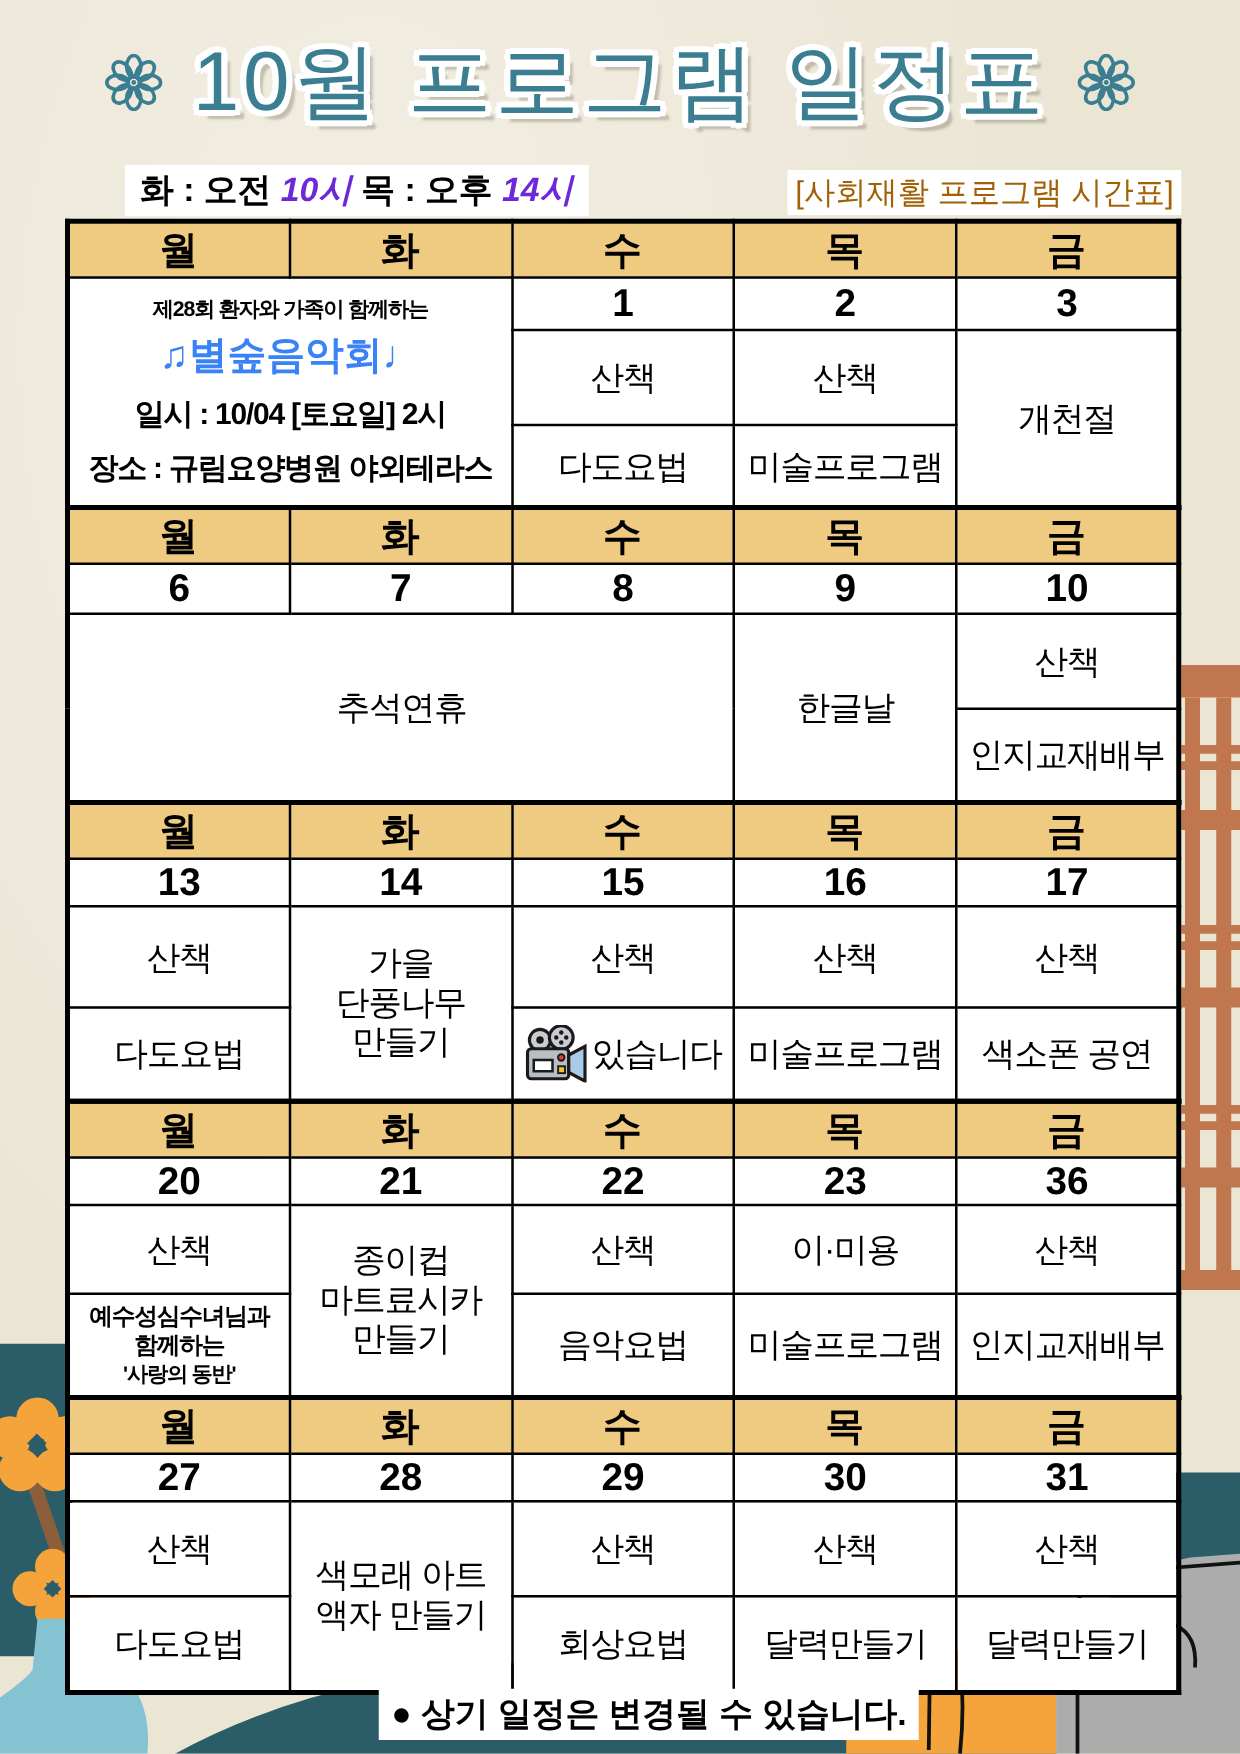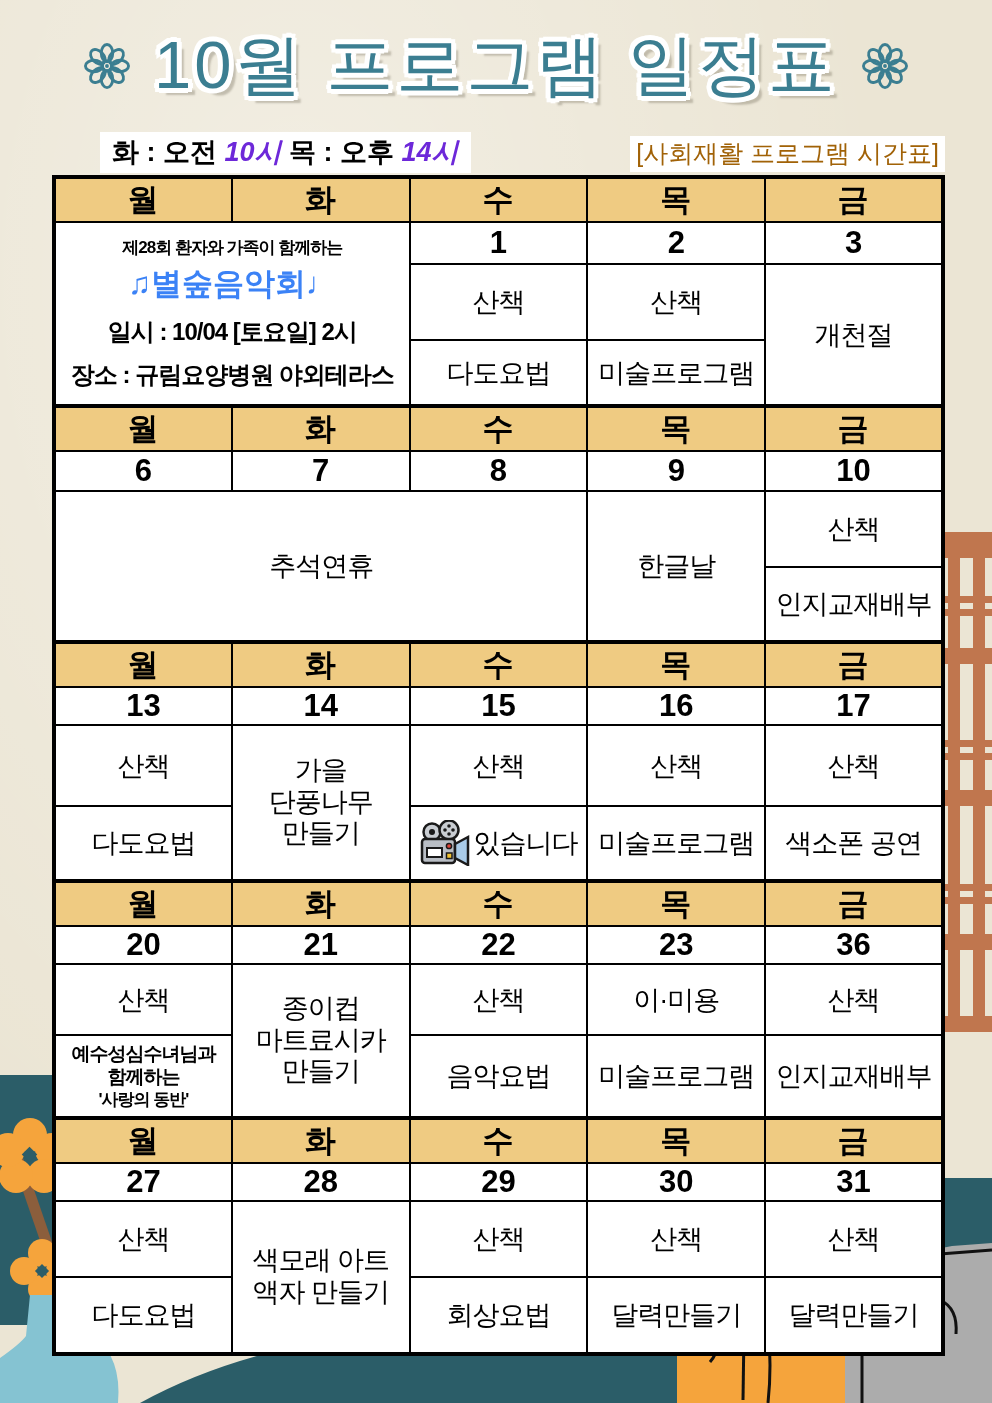--- a/index.html
+++ b/index.html
@@ -354,14 +354,15 @@
         <td class="act">다도요법</td>
         <td class="act">회상요법</td>
         <td class="act">달력만들기</td>
         <td class="act">달력만들기</td>
       </tr>
     </tbody>
       </table>
 
   </div>
 
+  <div class="footer-note">● 상기 일정은 변경될 수 있습니다.</div>
 
 </div>
 
 </body></html>

